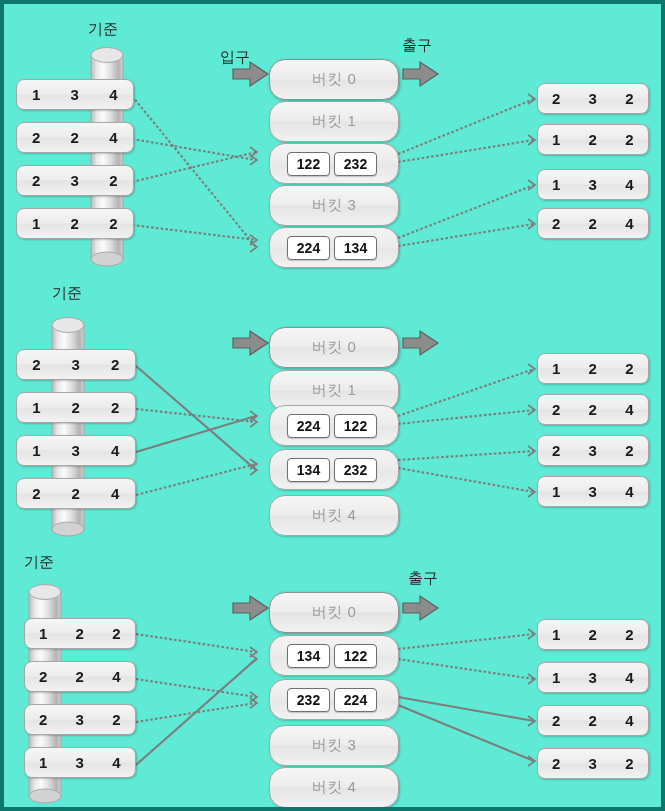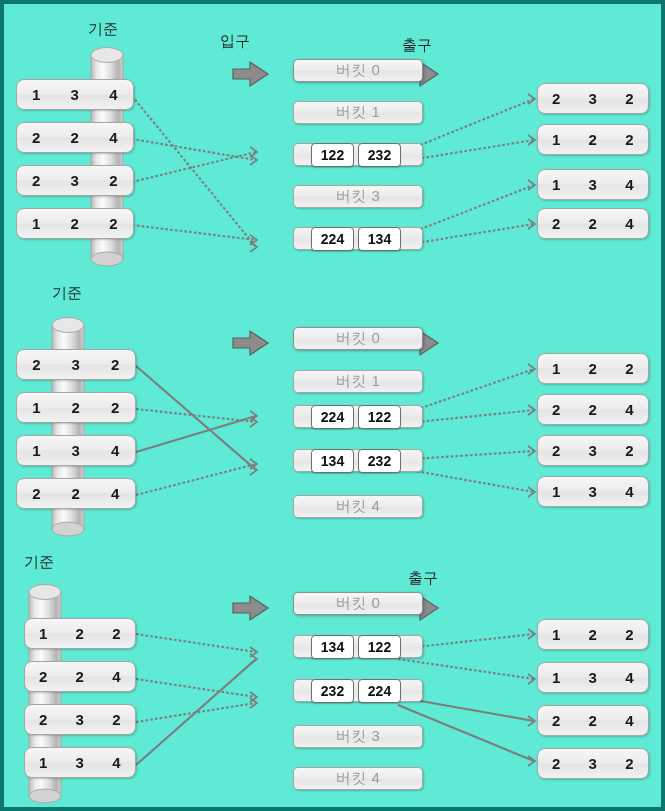--- a/index.html
+++ b/index.html
@@ -38,26 +38,25 @@
     text-align: center;
     font-size: 15px;
     font-weight: bold;
     color: #1a1a1a;
     line-height: 29px;
     letter-spacing: 0.5px;
   }
 
   
   .bucket {
-    height: 23px;
-    border-radius: 5px;
+    height: 41px;
+    border-radius: 16px;
     display: flex;
     align-items: center;
     justify-content: center;
-    margin-left: 24px;
   }
   .bucket.head {
     border-color: #8f8f8f;
     box-shadow: 1px 1px 3px rgba(0,0,0,0.3);
   }
   .bucket-label {
     font-size: 15px;
     color: #9b9b9b;
     letter-spacing: 0.5px;
   }
@@ -110,21 +109,21 @@
   .arrowhead { fill: none; stroke: #7d7d7d; stroke-width: 1.6; }
 </style>
 </head>
 <body>
 
 <div id="stage">
 
   <div class="panel" id="panel-0" style="top:0;height:270px;">
 
     <div class="caption" style="left:84px; top:16px;">기준</div>
-    <div class="caption" style="left:216px; top:28px;">입구</div>
+    <div class="caption" style="left:216px; top:44px;">입구</div>
     <div class="caption" style="left:398px; top:32px;">출구</div>
 
     <svg class="links" height="270" viewBox="0 0 657 270">
 
       <path class="lk dotted" d="M128,92 L252,243"></path>
       <path class="lk dotted" d="M128,135 L252,156"></path>
       <path class="lk dotted" d="M128,178 L252,148"></path>
       <path class="lk dotted" d="M128,221 L252,236"></path>
 
       <path class="lk dotted" d="M394,150 L530,95"></path>

